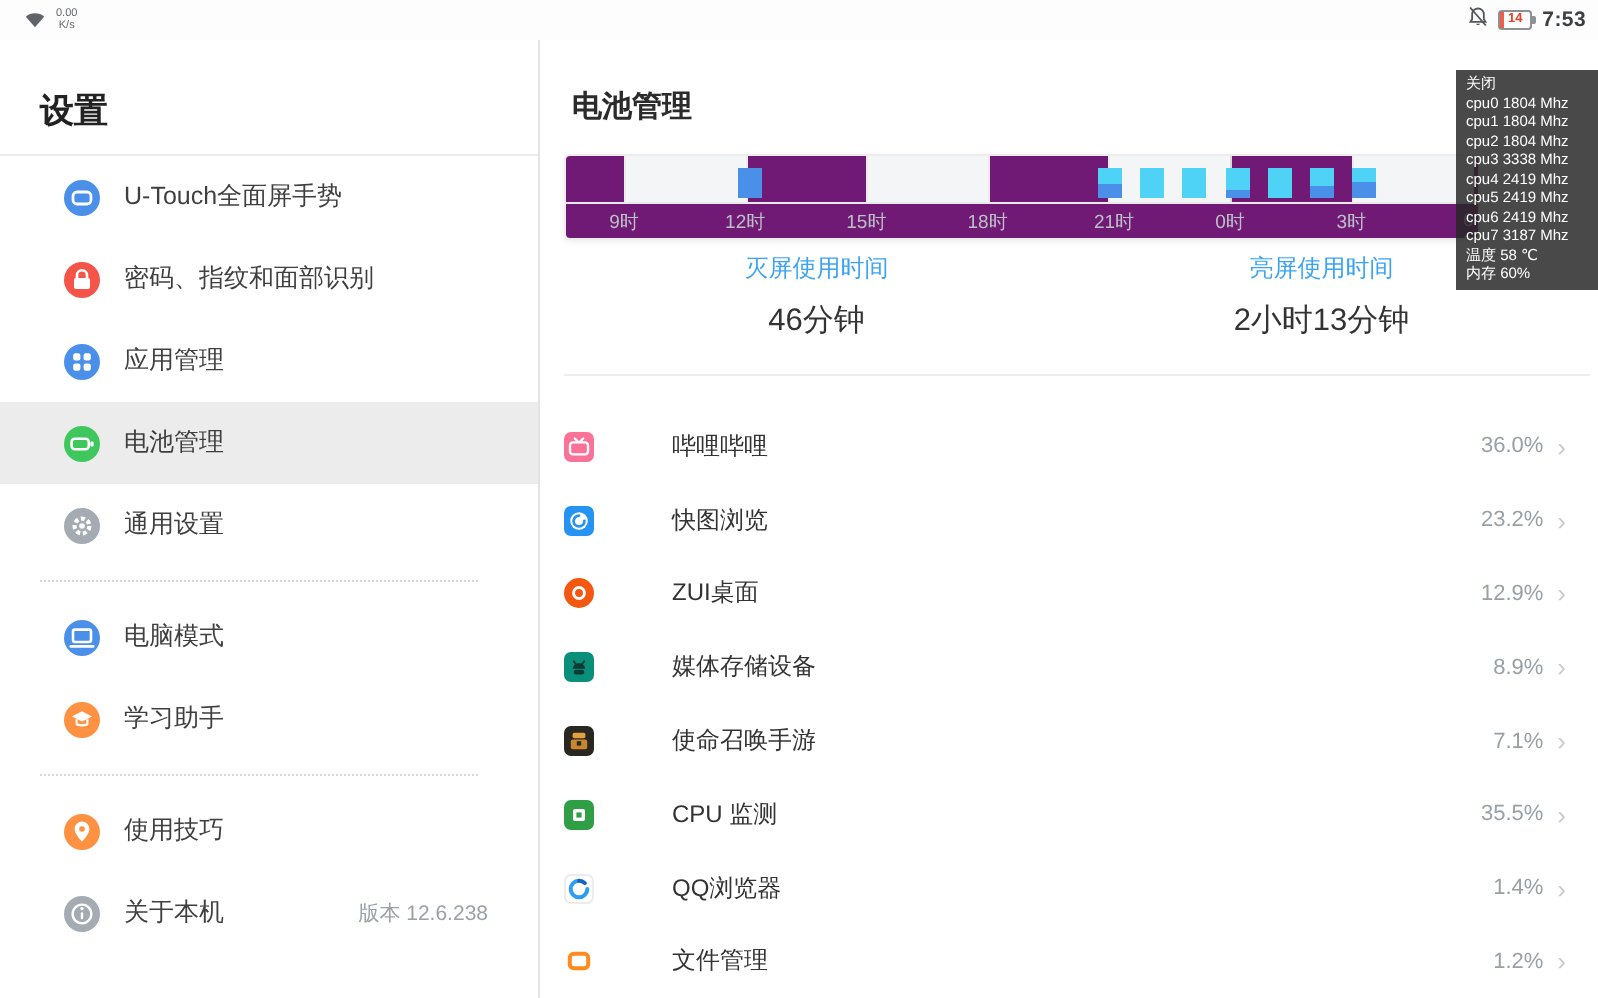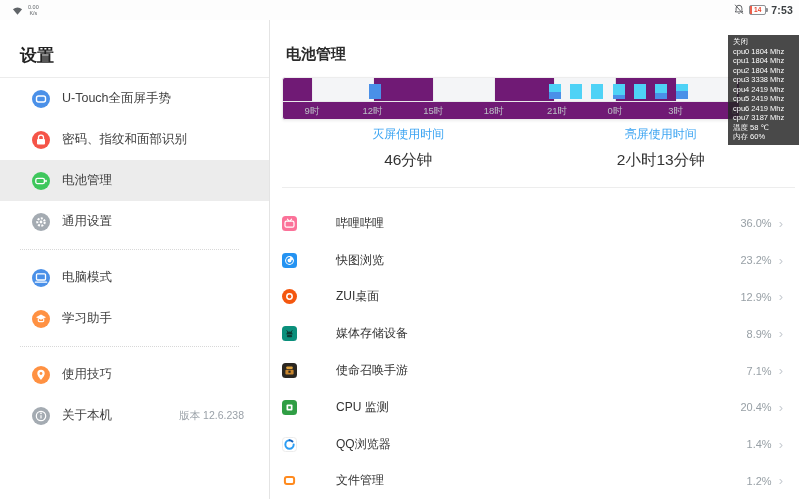--- a/index.html
+++ b/index.html
@@ -127,20 +127,31 @@
     <span class="side-label">U-Touch全面屏手势</span>
   </div>
         <div class="side-item">
     <span class="side-icon" style="background: rgb(245, 84, 72);">
             <svg width="18" height="18" viewBox="0 0 18 18">
               <rect x="5" y="8" width="8" height="5.5" rx="1" fill="#fff"></rect>
               <path d="M6.5 8 V6.6 a2.5 2.5 0 0 1 5 0 V8" fill="none" stroke="#fff" stroke-width="1.3"></path>
             </svg>
           </span>
     <span class="side-label">密码、指纹和面部识别</span>
+  </div>
+        <div class="side-item">
+    <span class="side-icon" style="background: rgb(74, 144, 232);">
+            <svg width="18" height="18" viewBox="0 0 18 18">
+              <rect x="4.6" y="4.6" width="3.6" height="3.6" rx="1.1" fill="#fff"></rect>
+              <rect x="9.8" y="4.6" width="3.6" height="3.6" rx="1.1" fill="#fff"></rect>
+              <rect x="4.6" y="9.8" width="3.6" height="3.6" rx="1.1" fill="#fff"></rect>
+              <rect x="9.8" y="9.8" width="3.6" height="3.6" rx="1.1" fill="#fff"></rect>
+            </svg>
+          </span>
+    <span class="side-label">应用管理</span>
   </div>
         <div class="side-item selected">
     <span class="side-icon" style="background: rgb(62, 199, 92);">
             <svg width="18" height="18" viewBox="0 0 18 18">
               <rect x="3.8" y="6.4" width="8.6" height="5.2" rx="1.6" fill="none" stroke="#fff" stroke-width="1.3"></rect>
               <rect x="13.2" y="7.8" width="1.6" height="2.4" rx=".6" fill="#fff"></rect>
             </svg>
           </span>
     <span class="side-label">电池管理</span>
   </div>
@@ -333,21 +344,21 @@
   </div>
         <div class="app-row">
     <span class="app-icon ic-cpu">
             <svg width="15" height="15" viewBox="0 0 15 15">
               <rect x="4.5" y="4.5" width="6" height="6" rx="1" fill="#fff"></rect>
               <rect x="6.2" y="6.2" width="2.6" height="2.6" fill="#2f9e44"></rect>
             </svg>
           </span>
     <span class="app-name">CPU 监测</span>
     <span class="app-right">
-      <span class="app-value">20.4%</span>
+      <span class="app-value">35.5%</span>
       <span class="chevron">›</span>
     </span>
   </div>
         <div class="app-row">
     <span class="app-icon ic-qq">
             <svg width="15" height="15" viewBox="0 0 15 15">
               <path d="M7.5 2.7 a4.8 4.8 0 1 0 4.8 4.8" fill="none" stroke="#2b9df4" stroke-width="2.3" stroke-linecap="round"></path>
               <path d="M7.5 2.7 a4.8 4.8 0 0 1 3.4 1.4" fill="none" stroke="#1565c0" stroke-width="2.3" stroke-linecap="round"></path>
             </svg>
           </span>

